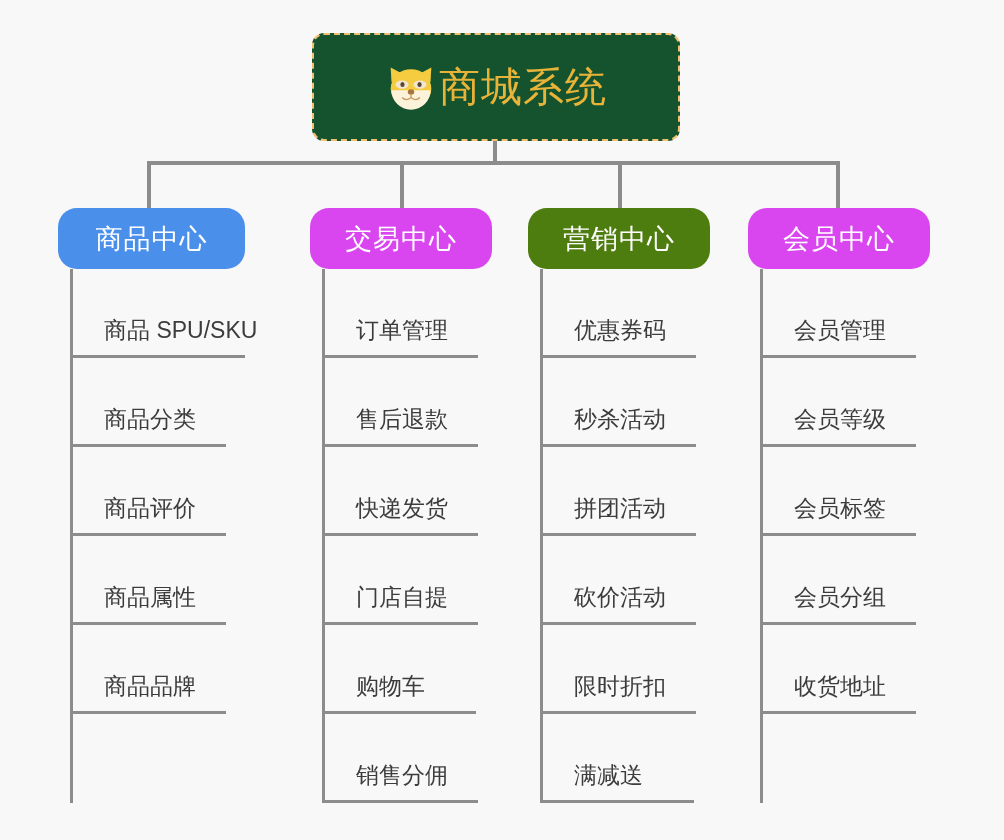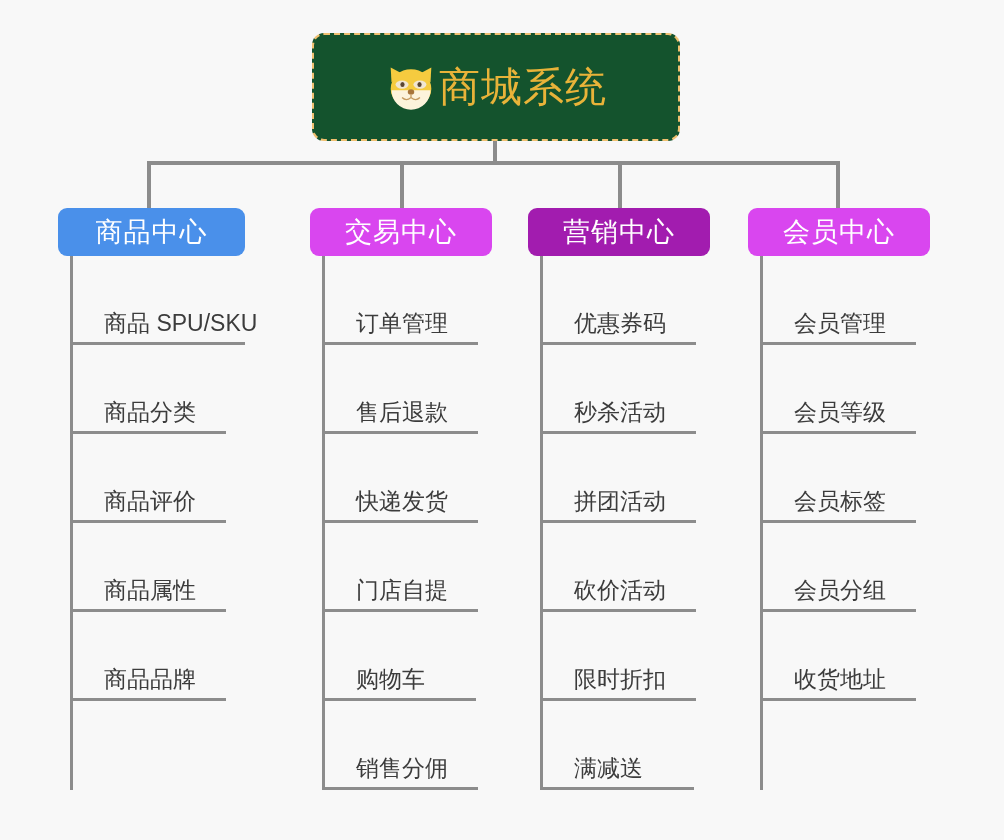--- a/index.html
+++ b/index.html
@@ -74,23 +74,23 @@
     width: 4px;
     height: 50px;
   }
 
   
   .branch {
     position: absolute;
     top: 208px;
   }
   .branch-head {
-    height: 48px;
+    height: 61px;
     box-sizing: border-box;
-    border-radius: 9px;
+    border-radius: 19px;
     display: flex;
     align-items: center;
     justify-content: center;
     color: #ffffff;
     font-size: 27px;
     letter-spacing: 1px;
     white-space: nowrap;
   }
 
   
@@ -112,21 +112,21 @@
     height: 89px;
     box-sizing: border-box;
     display: flex;
     align-items: flex-end;
   }
   .leaf-inner {
     margin-left: 12px;
     display: inline-flex;
     align-items: flex-end;
     border-bottom: 3px solid #8c8c8c;
-    padding: 0 30px 6px 34px;
+    padding: 0 30px 12px 34px;
     min-width: 90px;
   }
   .leaf-label {
     font-size: 23px;
     line-height: 1.1;
     color: #3c3c3c;
     white-space: nowrap;
   }
 </style>
 </head>
@@ -233,21 +233,21 @@
         </div>
       <div class="leaf">
           <span class="leaf-inner">
             <span class="leaf-label">销售分佣</span>
           </span>
         </div>
     </div>
   </div>
 
   <div class="branch" id="branch-2" style="left: 528px; width: 182px;">
-    <div class="branch-head" id="head-2" style="background: #a21caf; width: 182px;">
+    <div class="branch-head" id="head-2" style="background: #4d7c0f; width: 182px;">
       <span>营销中心</span>
     </div>
     <div class="branch-body">
       <div class="branch-trunk" style="height: 534px;"></div>
       <div class="leaf">
           <span class="leaf-inner">
             <span class="leaf-label">优惠券码</span>
           </span>
         </div>
       <div class="leaf">

